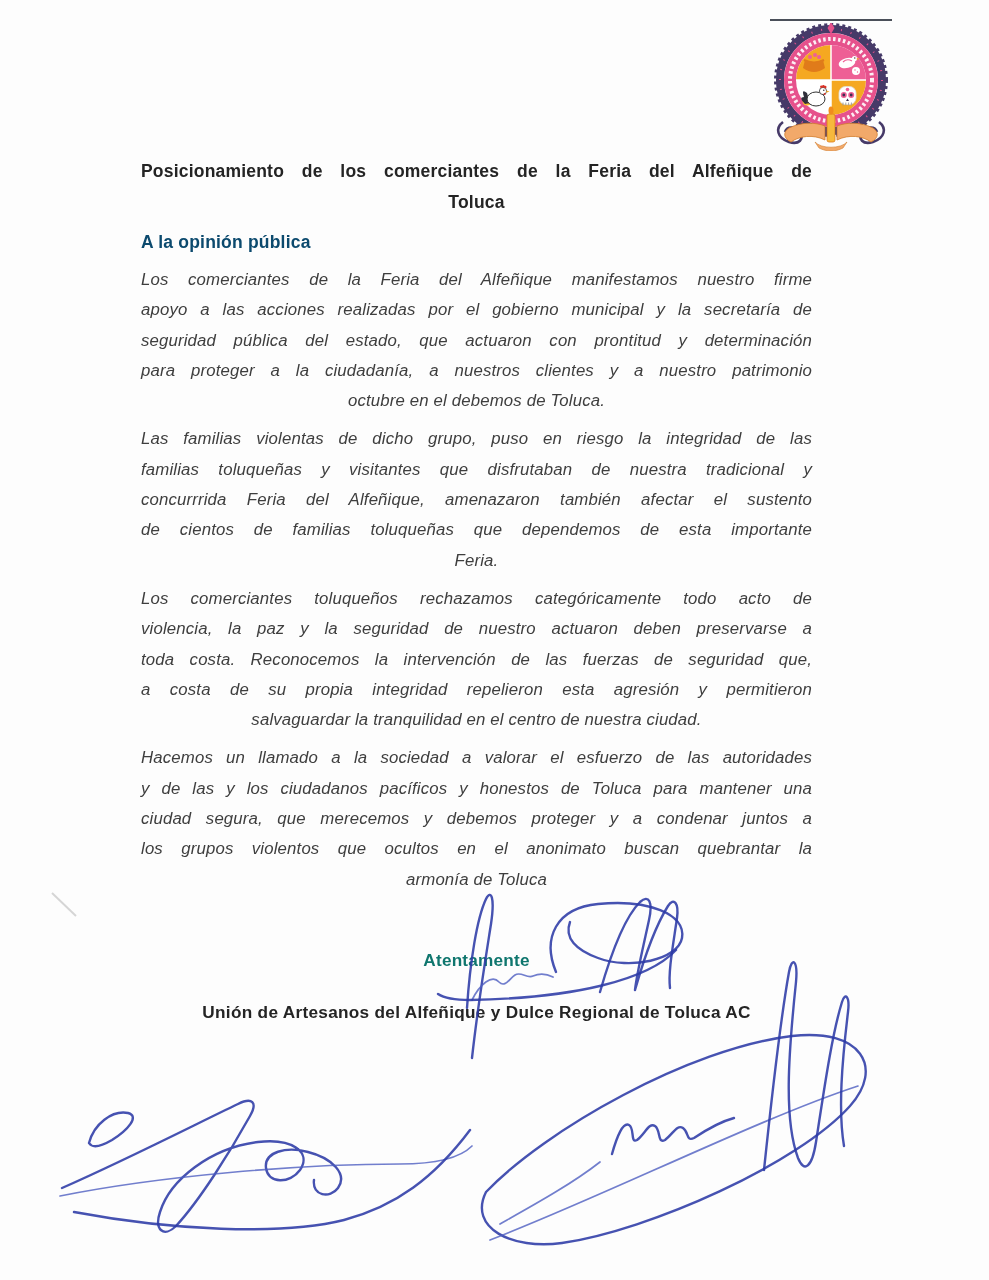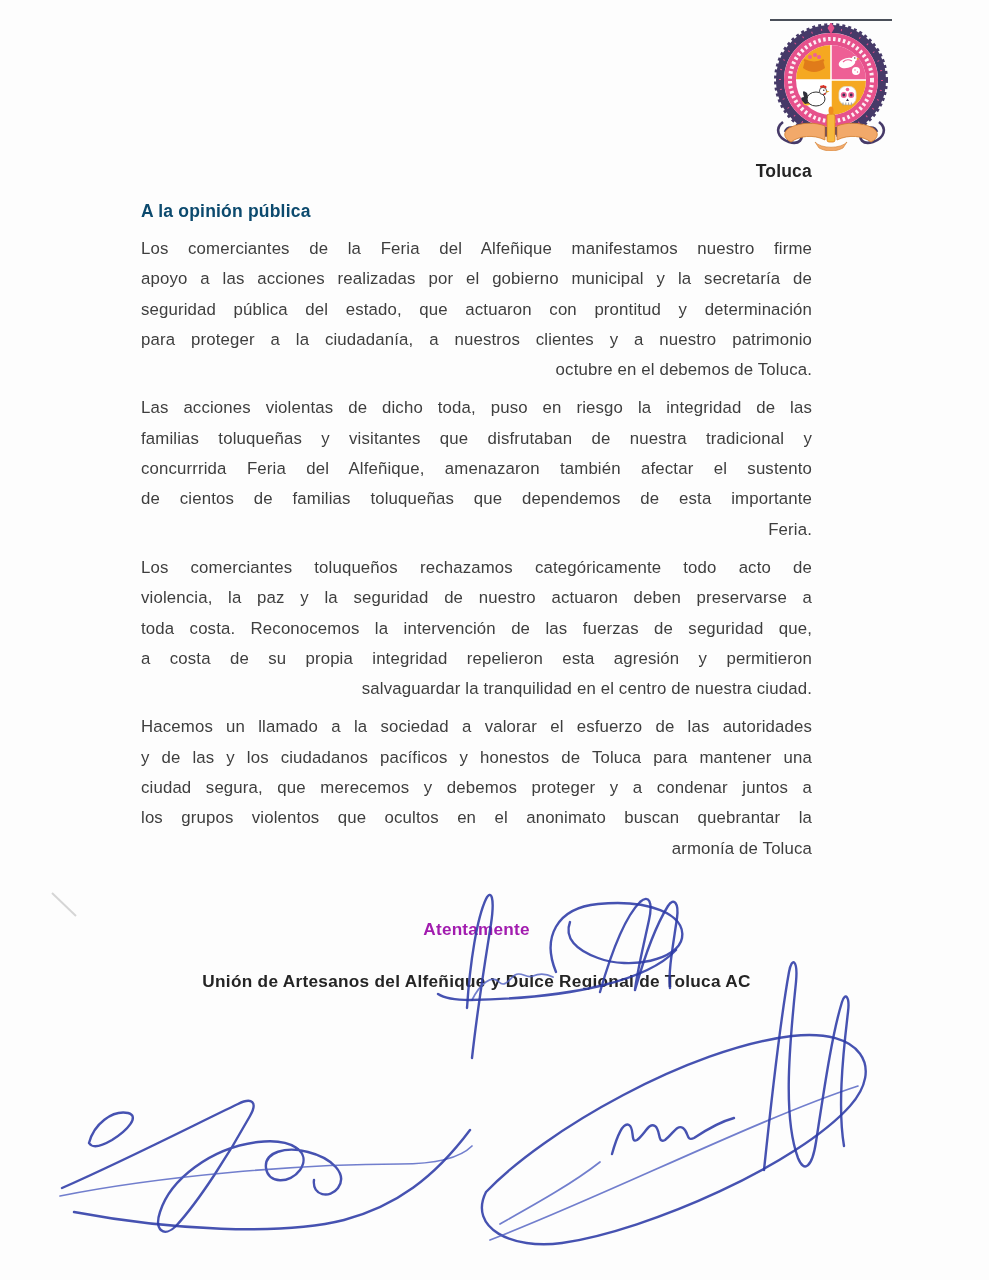--- a/index.html
+++ b/index.html
@@ -8,24 +8,24 @@
     background:#fdfdfd;overflow:hidden;
     font-family:"Liberation Sans",sans-serif;
   }
   
   .seal-rule{position:absolute;left:770px;top:19px;width:122px;height:2px;background:#4a4f59;}
   .seal{position:absolute;left:768px;top:23px;width:126px;height:128px;}
   
   .content{position:absolute;left:141px;top:156px;width:671px;color:#3e3e3e;}
   .doc-title{font-weight:bold;color:#242424;font-size:17.5px;line-height:31px;letter-spacing:.2px;}
   .jline{text-align:justify;text-align-last:justify;}
-  .lline{text-align:right;}
+  .lline{text-align:center;}
   .subtitle{font-weight:bold;color:#0c4a6e;font-size:17.5px;line-height:30px;margin-top:9px;margin-bottom:8px;letter-spacing:.2px;}
-  .para{font-size:16.8px;line-height:30.3px;letter-spacing:.15px;margin:0 0 8px 0;}
-  .closing{margin-top:50px;text-align:center;font-weight:bold;color:#a21caf;font-size:17.2px;letter-spacing:.2px;line-height:30px;}
+  .para{font-size:16.8px;line-height:30.3px;letter-spacing:.15px;margin:0 0 8px 0;font-style:italic;}
+  .closing{margin-top:50px;text-align:center;font-weight:bold;color:#0f766e;font-size:17.2px;letter-spacing:.2px;line-height:30px;}
   .org{margin-top:22px;text-align:center;font-weight:bold;color:#242424;font-size:17.2px;letter-spacing:.3px;line-height:30px;}
   
   .ink{position:absolute;left:0;top:0;width:989px;height:1280px;pointer-events:none;}
   .stroke{fill:none;stroke:#2c3aa6;stroke-width:2.4;stroke-linecap:round;stroke-linejoin:round;opacity:.88;}
   .stroke.thin{stroke-width:1.7;stroke:#4d5ec0;opacity:.8;}
   .scratch{stroke:#cfcfcf;stroke-width:2;opacity:.85;}
 </style>
 </head>
 <body>
 
@@ -98,35 +98,36 @@
       <path d="M47 119 C53 126 73 126 79 119 L75 125 C67 129 59 129 51 125 Z" fill="#f2a96a" stroke="#d27c2c" stroke-width=".6"></path>
     </g>
     <g>
       <rect x="59" y="91" width="8" height="28" rx="2" fill="#f6b93d" stroke="#e07b1a" stroke-width=".8"></rect>
       <ellipse cx="63" cy="87.5" rx="2.5" ry="4" fill="#f08c1e"></ellipse>
     </g>
   </svg>
 
   <div class="content">
     <div class="doc-title">
+      <div class="jline">Posicionamiento de los comerciantes de la Feria del Alfeñique de</div>
       <div class="lline">Toluca</div>
     </div>
 
     <div class="subtitle">A la opinión pública</div>
 
     <div class="para">
       <div class="jline">Los comerciantes de la Feria del Alfeñique manifestamos nuestro firme</div>
       <div class="jline">apoyo a las acciones realizadas por el gobierno municipal y la secretaría de</div>
       <div class="jline">seguridad pública del estado, que actuaron con prontitud y determinación</div>
       <div class="jline">para proteger a la ciudadanía, a nuestros clientes y a nuestro patrimonio</div>
       <div class="lline">octubre en el debemos de Toluca.</div>
     </div>
 
     <div class="para">
-      <div class="jline">Las acciones violentas de dicho toda,  puso en riesgo la integridad de las</div>
+      <div class="jline">Las familias violentas de dicho grupo,  puso en riesgo la integridad de las</div>
       <div class="jline">familias toluqueñas y visitantes que disfrutaban de  nuestra tradicional y</div>
       <div class="jline">concurrrida Feria del Alfeñique, amenazaron también afectar el sustento</div>
       <div class="jline">de cientos de familias toluqueñas que dependemos de esta importante</div>
       <div class="lline">Feria.</div>
     </div>
 
     <div class="para">
       <div class="jline">Los comerciantes toluqueños rechazamos categóricamente todo acto de</div>
       <div class="jline">violencia, la paz y la seguridad de nuestro actuaron deben preservarse a</div>
       <div class="jline">toda costa. Reconocemos la intervención de las fuerzas de seguridad que,</div>

